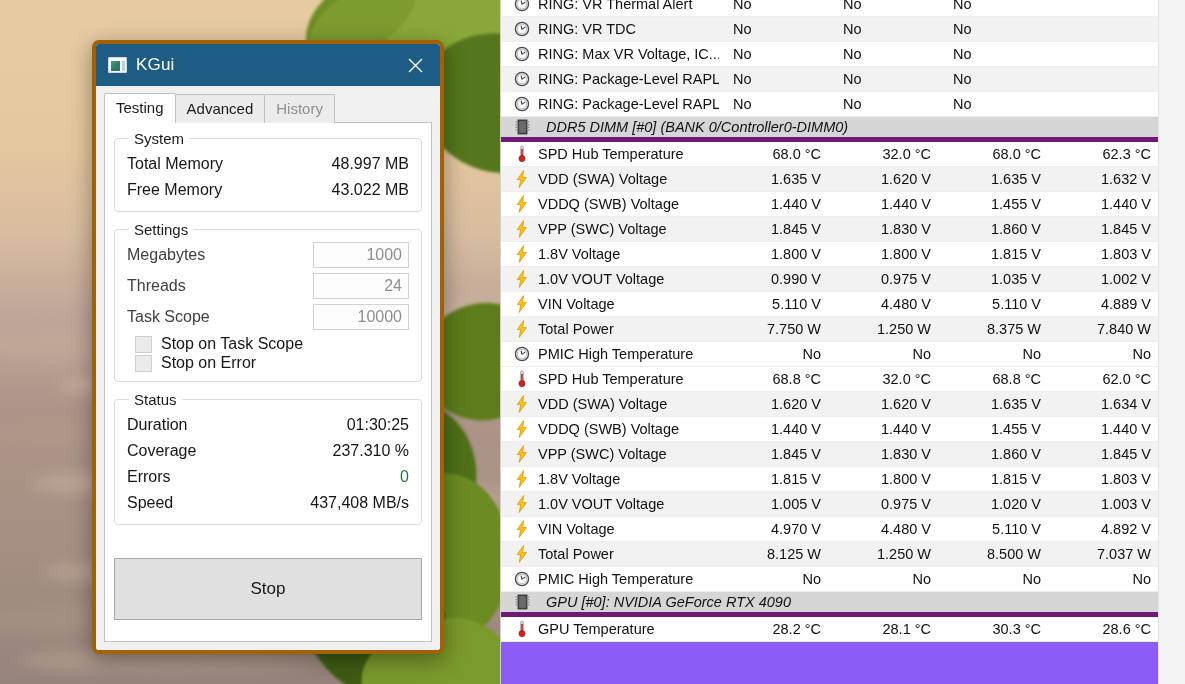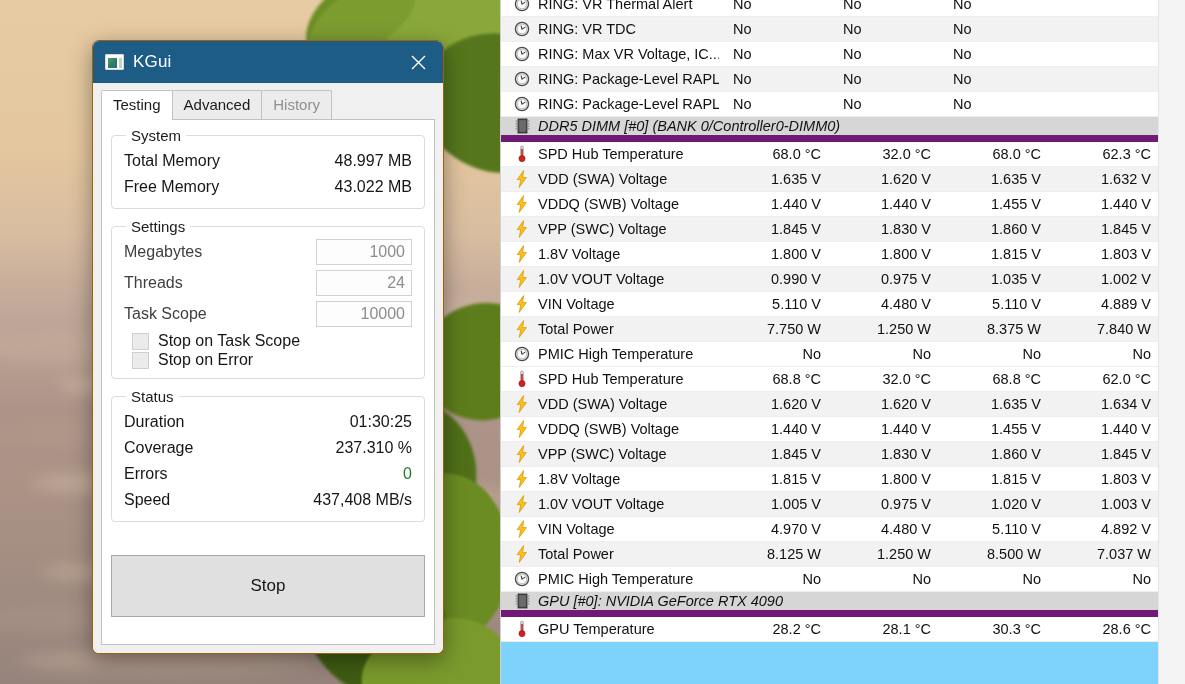--- a/index.html
+++ b/index.html
@@ -31,21 +31,21 @@
     filter: blur(1.2px);
   }
   .leaf.dark { filter: blur(1.6px); }
 
   
   #kgui-window {
     position: absolute;
     left: 92px; top: 40px;
     width: 352px; height: 614px;
     background: #f0f0f0;
-    border: 1px solid #a16207;
+    border: 4px solid #a16207;
     border-radius: 7px;
     box-shadow: 0 6px 22px rgba(0,0,0,.38);
     overflow: hidden;
     display: flex; flex-direction: column;
   }
   #titlebar {
     height: 42px;
     background: #1d5c85;
     display: flex; align-items: center;
     padding: 0 4px 0 12px;
@@ -84,21 +84,21 @@
   #close-button svg { display: block; }
 
   #client-area {
     flex: 1 1 auto;
     background: #f0f0f0;
     padding: 7px 8px 8px 8px;
     display: flex; flex-direction: column;
     overflow: hidden;
   }
   #tabstrip {
-    display: flex; align-items: flex-start;
+    display: flex; align-items: center;
     height: 30px;
     position: relative;
     z-index: 2;
     flex: 0 0 auto;
   }
   .tab {
     font-size: 15px;
     padding: 4px 11px 5px 11px;
     border: 1px solid #c2c2c2;
     border-bottom: none;
@@ -186,21 +186,21 @@
     color: #161616;
     cursor: pointer;
     width: 100%;
   }
 
   
   #sensor-panel {
     position: absolute;
     left: 500px; top: 0;
     width: 685px; height: 684px;
-    background: #7dd3fc;
+    background: #8b5cf6;
     overflow: hidden;
     border-left: 1px solid #d0d0d0;
   }
   #sensor-scroll {
     position: absolute;
     left: 0; top: -8px;
     width: 658px;
   }
   #sensor-gutter {
     position: absolute;
@@ -214,21 +214,22 @@
     display: flex; align-items: center;
     font-size: 14.5px;
     color: #111111;
     border-bottom: 1px solid #eeeeee;
     background: #ffffff;
   }
   .srow.alt { background: #f2f2f2; }
   .srow.group-hdr {
     background: #d6d6d6;
     font-style: italic;
-    border-bottom: 7px solid #701a75;
+    border-bottom: 5px solid #701a75;
+    gap: 8px;
   }
   .sicon {
     width: 24px; flex: 0 0 auto;
     display: flex; align-items: center; justify-content: center;
     margin-left: 9px;
   }
   .sname { flex: 1 1 auto; padding-left: 4px; white-space: nowrap; overflow: hidden; }
   .sval { width: 110px; flex: 0 0 auto; text-align: right; padding-right: 8px; white-space: nowrap; }
   .sval.lead { text-align: left; padding-left: 14px; padding-right: 0; }
 </style>

